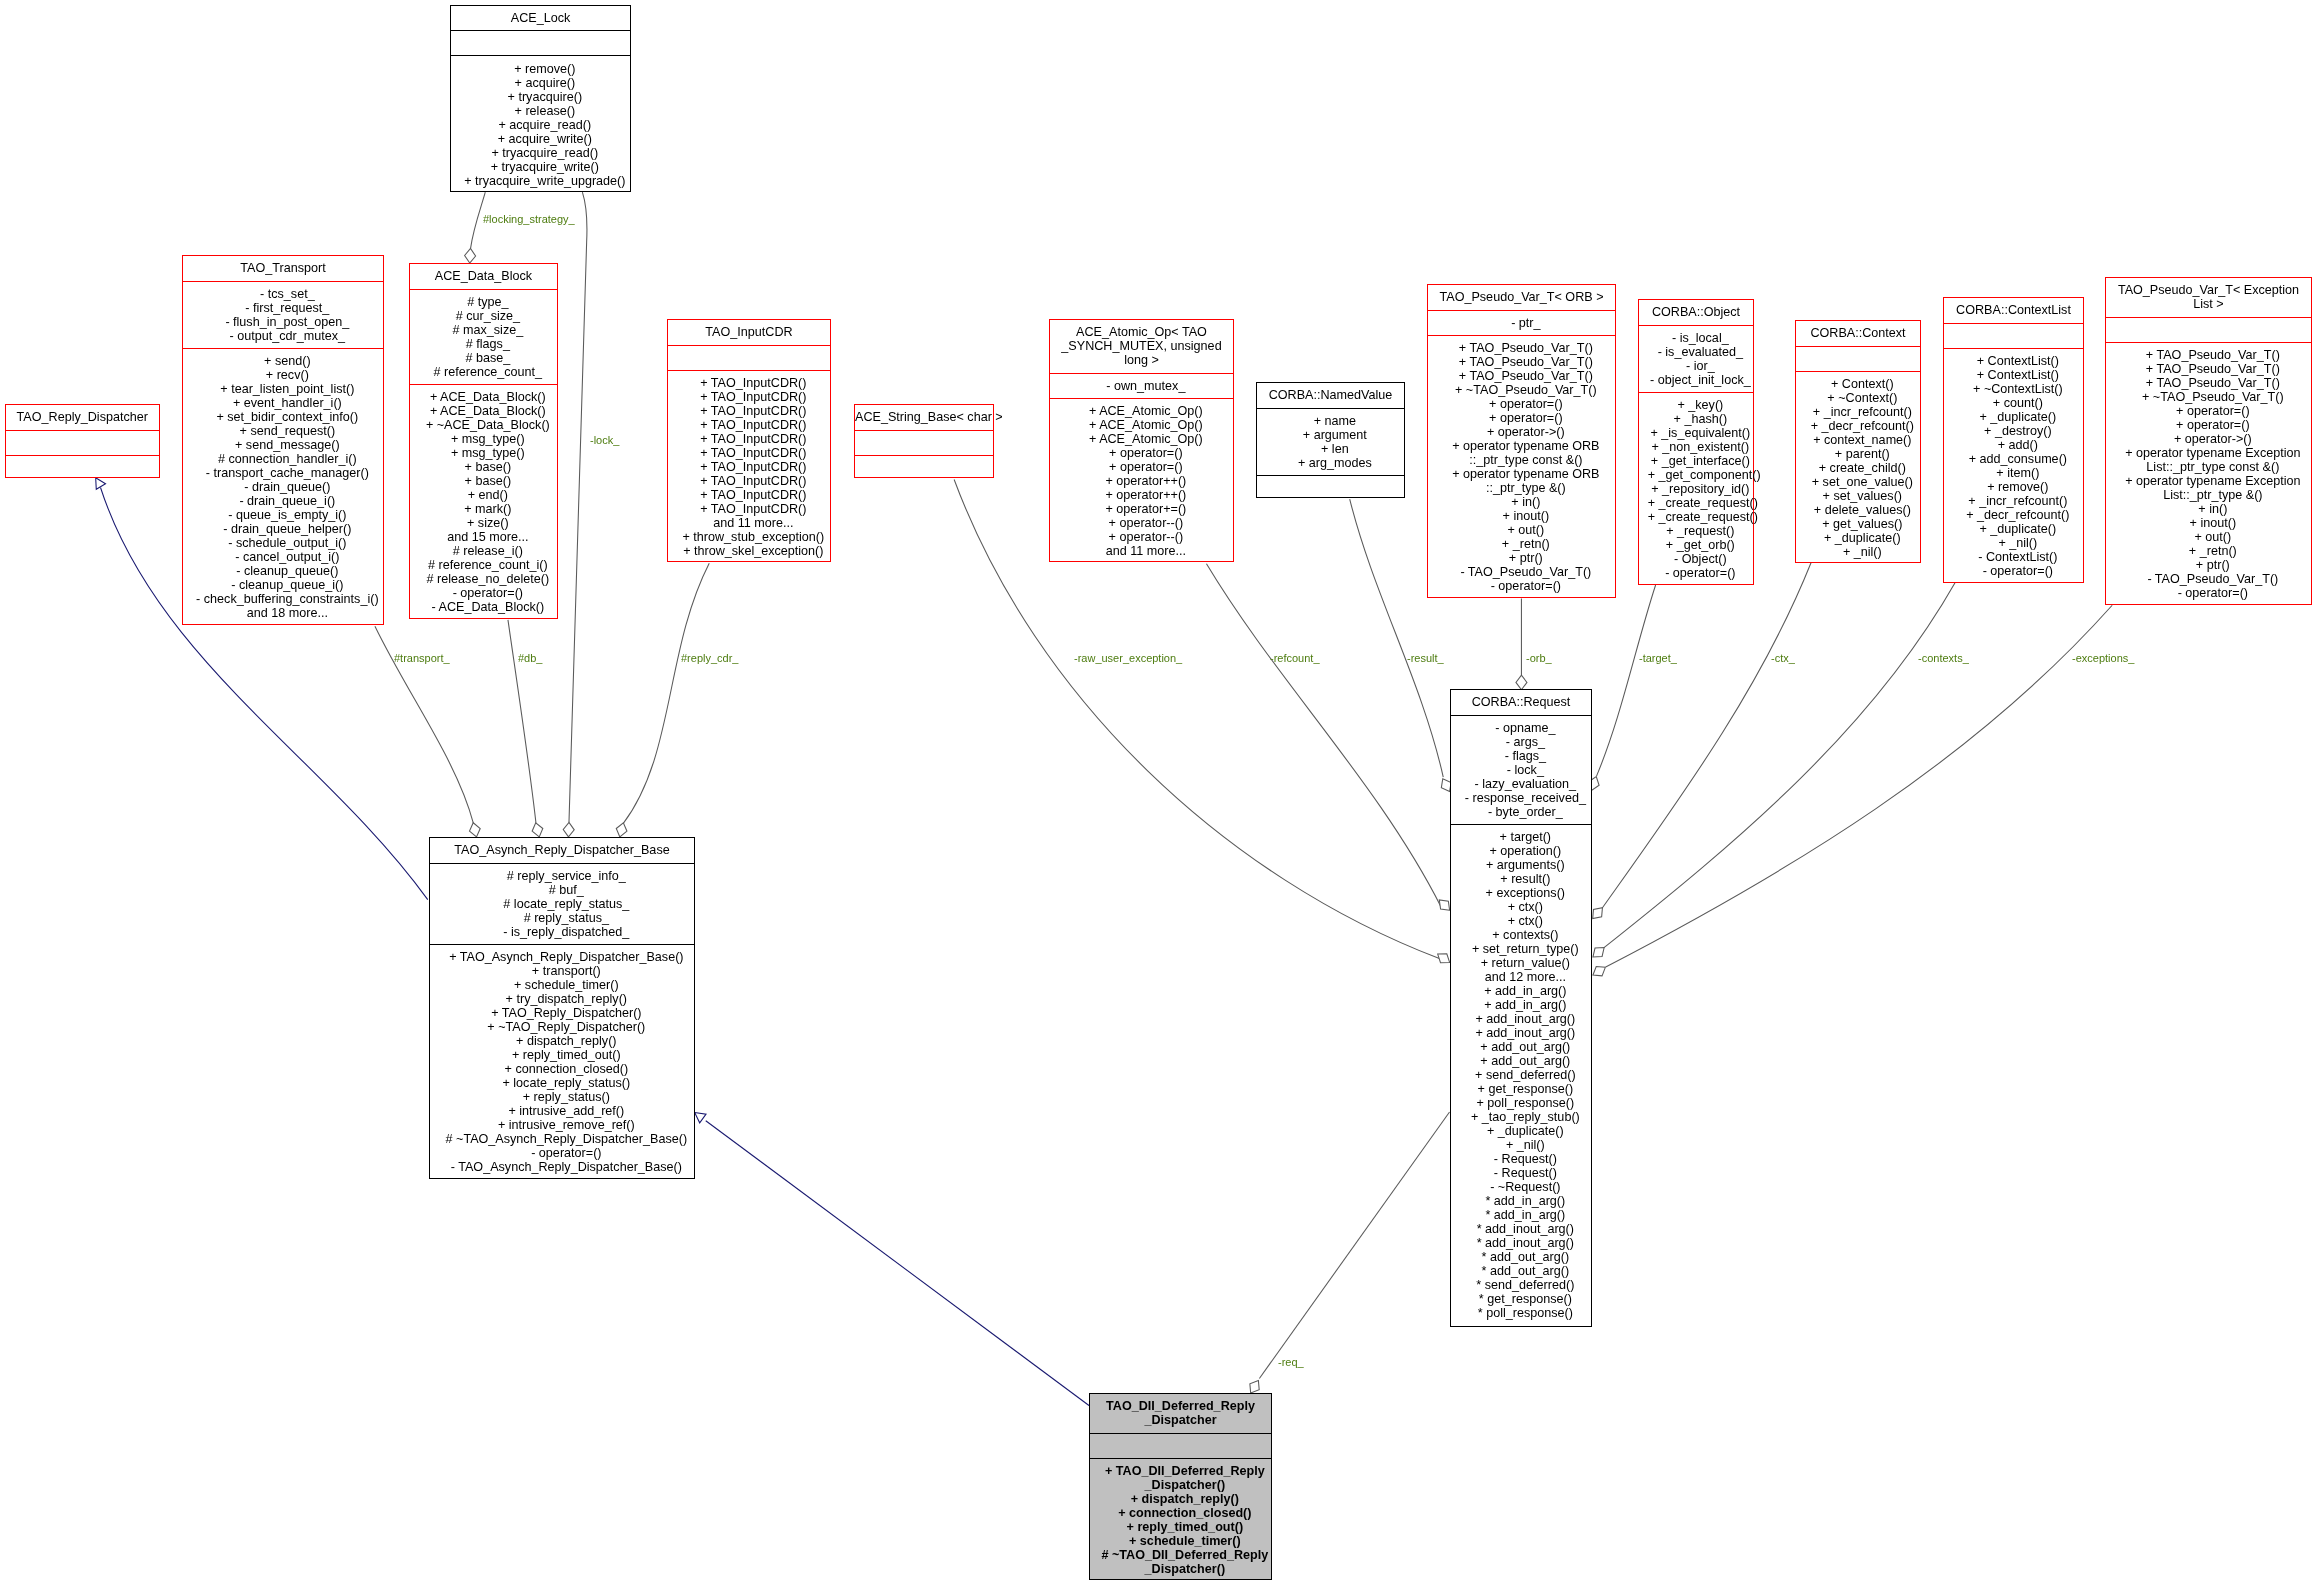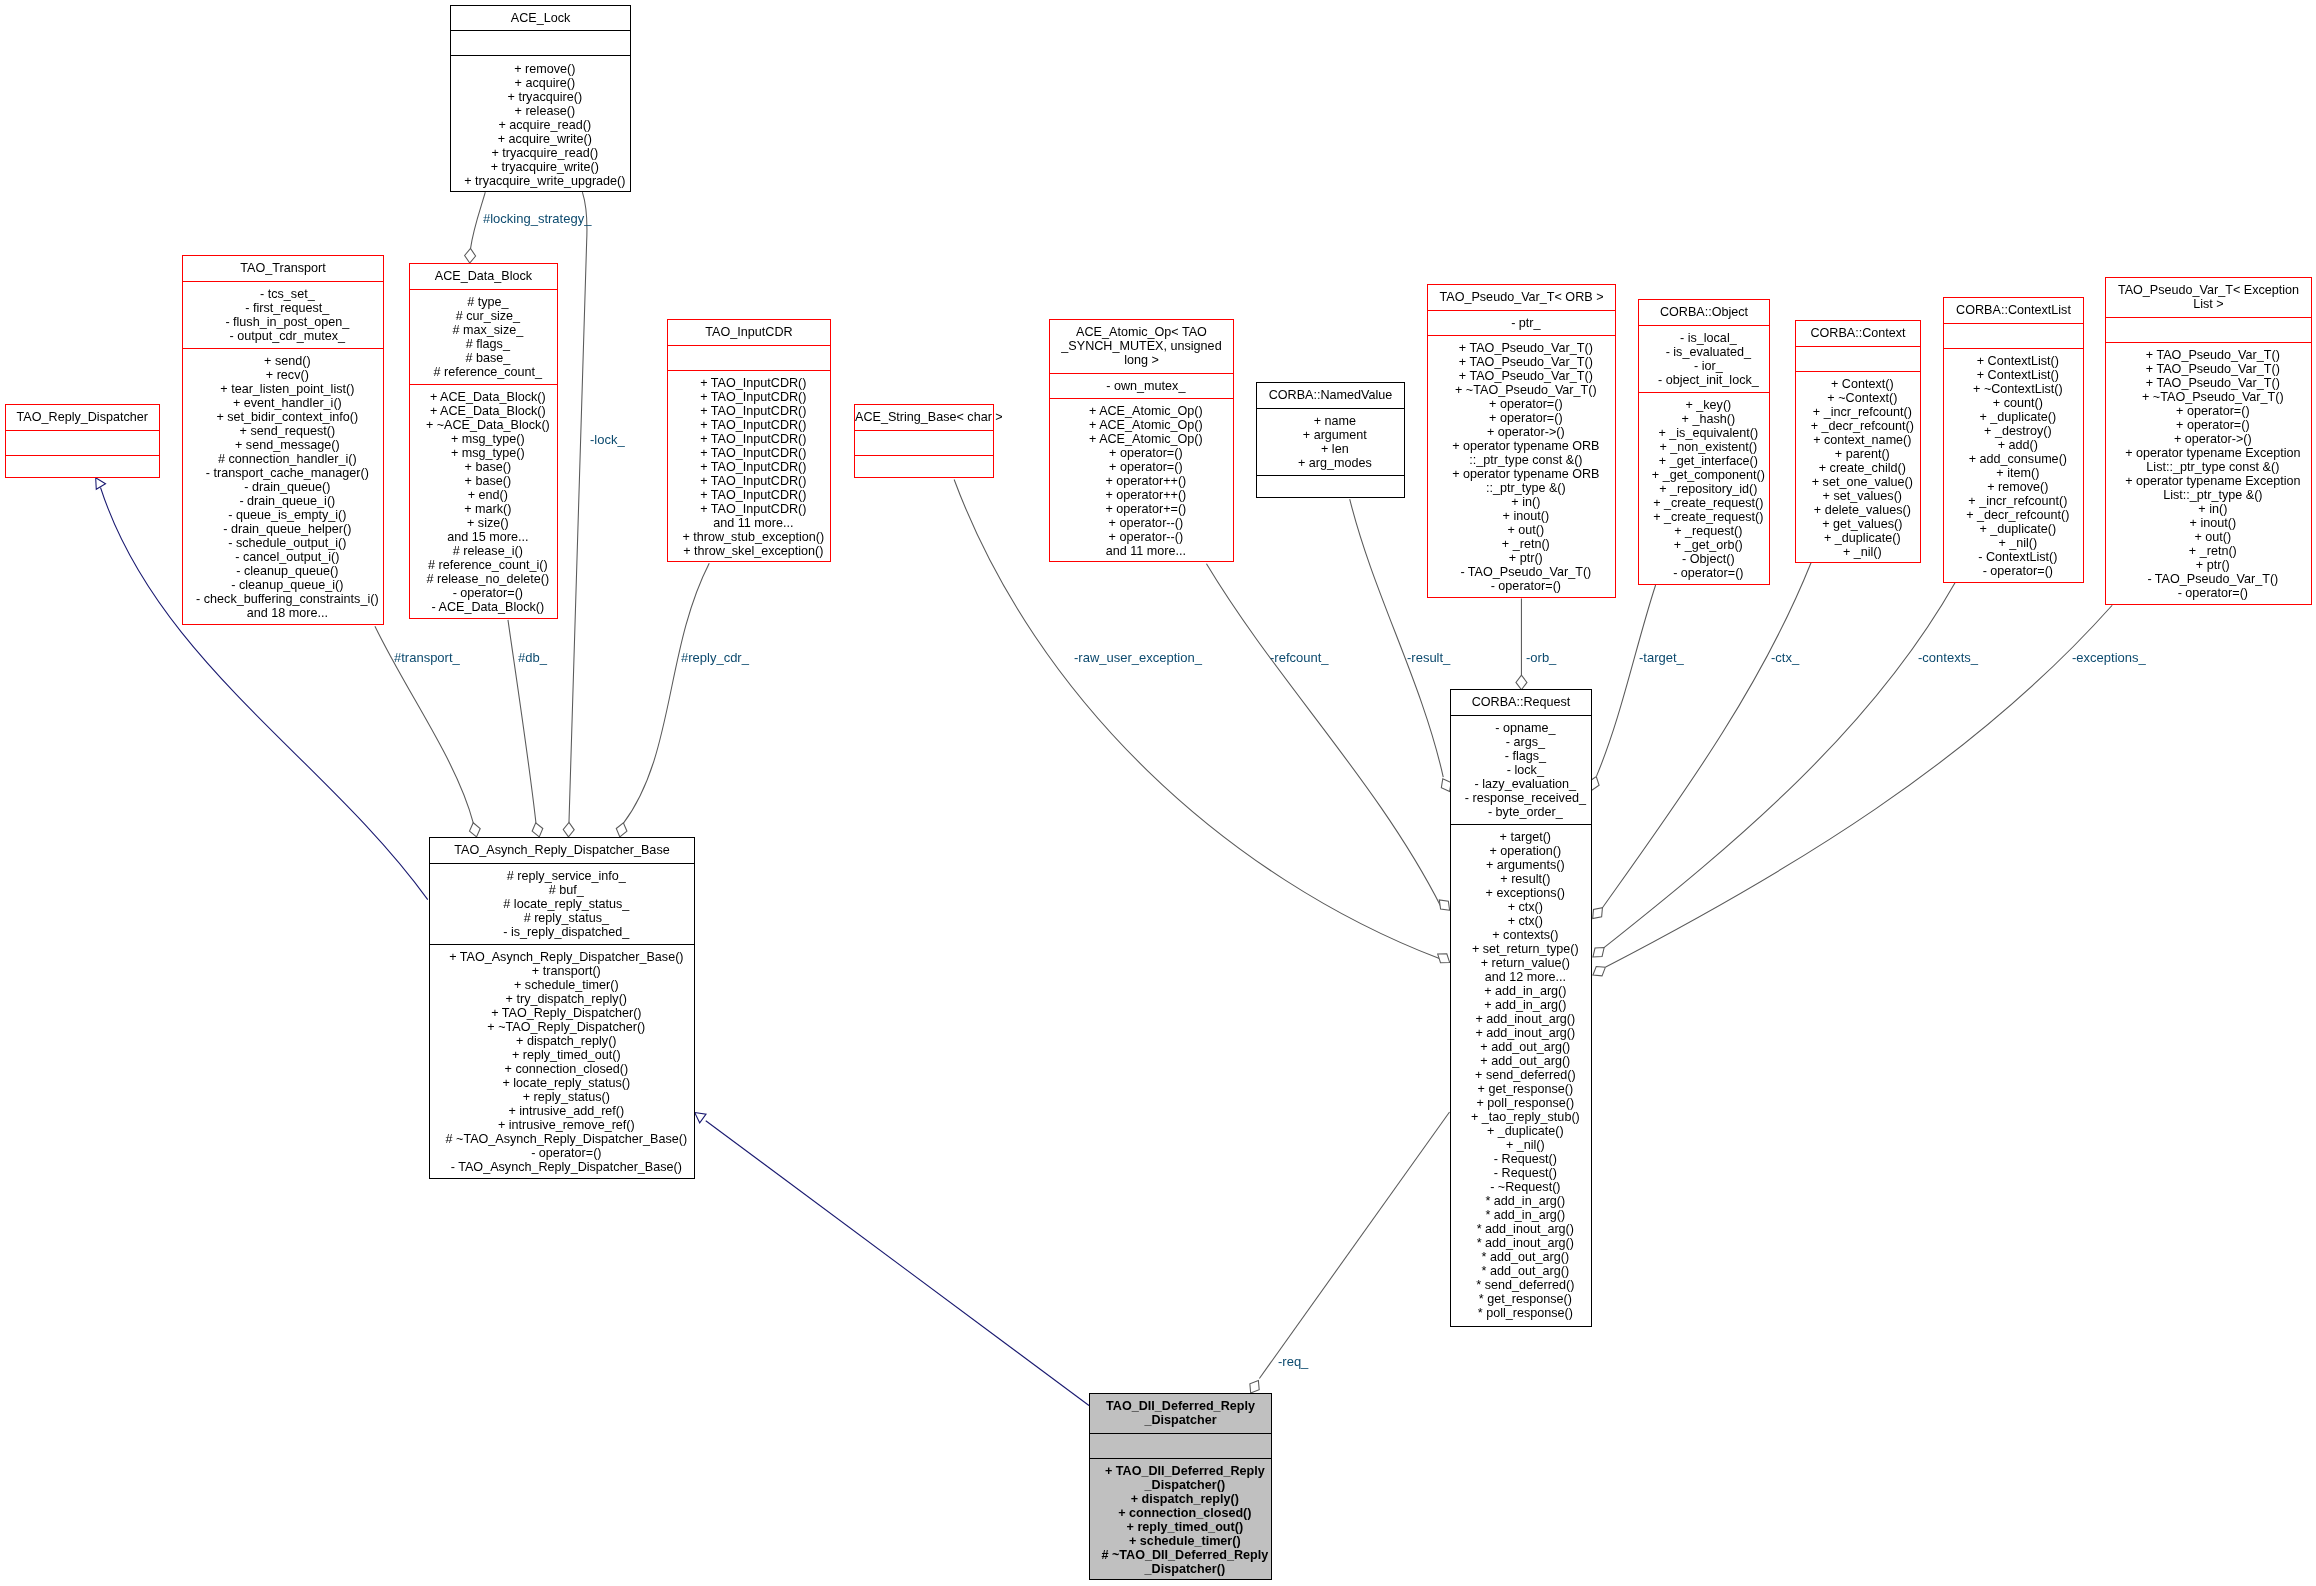--- a/index.html
+++ b/index.html
@@ -9,21 +9,21 @@
   .uml{position:absolute;box-sizing:border-box;background:#ffffff;}
   .uml.red{border:1.1px solid #ff0000;}
   .uml.black{border:1.1px solid #000000;}
   .uml.grey{background:#c0c0c0;font-weight:bold;}
   .sec{box-sizing:border-box;padding:5.3px 0;}
   .sec.title{text-align:center;}
   .sec.attrs,.sec.meths{text-align:center;padding-left:8.7px;}
   .uml.red>.divider{border-top:1.1px solid #ff0000;}
   .uml.black>.divider{border-top:1.1px solid #000000;}
   .ln{line-height:14px;font-size:12.6px;color:#000000;white-space:pre;}
-  .elabel{position:absolute;font-size:13px;line-height:14px;color:#0c4a6e;white-space:pre;}
+  .elabel{position:absolute;font-size:11px;line-height:14px;color:#4d7c0f;white-space:pre;}
 </style>
 </head>
 <body>
 
 <svg class="edges" viewBox="0 0 2399 1643">
 <g>
 <path d="M502.6,199 C498.5,214 490.5,235 487.4,257" fill="none" stroke="#5a5a5a" stroke-width="1.1"></path>
 <polygon points="0,0 -5.7,-7.55 0,-15.1 5.7,-7.55" fill="#ffffff" stroke="#5a5a5a" stroke-width="1.1" transform="translate(486.5,272.5) rotate(3)"></polygon>
 </g>
 <g>
@@ -279,21 +279,21 @@
 <div class="ln">::_ptr_type &amp;()</div>
 <div class="ln">+ in()</div>
 <div class="ln">+ inout()</div>
 <div class="ln">+ out()</div>
 <div class="ln">+ _retn()</div>
 <div class="ln">+ ptr()</div>
 <div class="ln">- TAO_Pseudo_Var_T()</div>
 <div class="ln">- operator=()</div>
 </div>
 </div>
-<div class="uml red" style="left:1638px;top:299px;width:132px;height:286px">
+<div class="uml red" style="left:1638px;top:299px;width:116px;height:286px">
 <div class="sec title">
 <div class="ln">CORBA::Object</div>
 </div>
 <div class="sec attrs divider" style="height:67px">
 <div class="ln">- is_local_</div>
 <div class="ln">- is_evaluated_</div>
 <div class="ln">- ior_</div>
 <div class="ln">- object_init_lock_</div>
 </div>
 <div class="sec meths divider">

